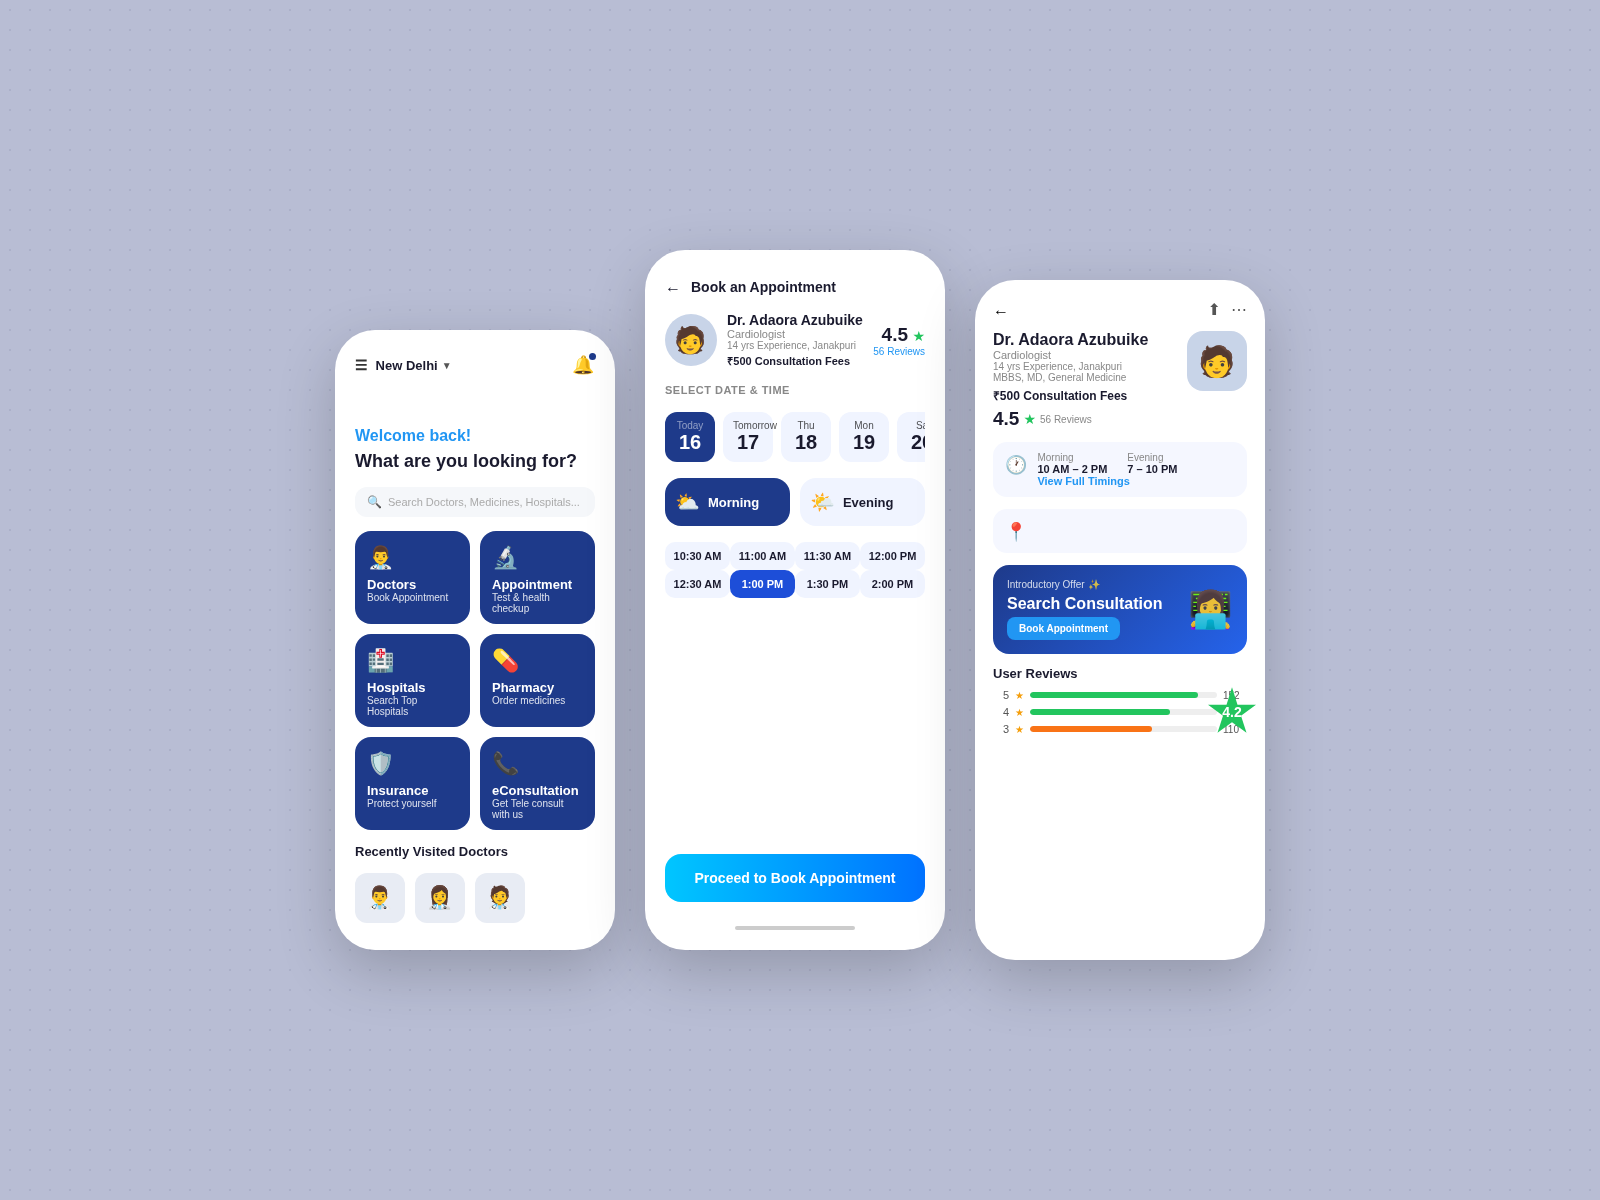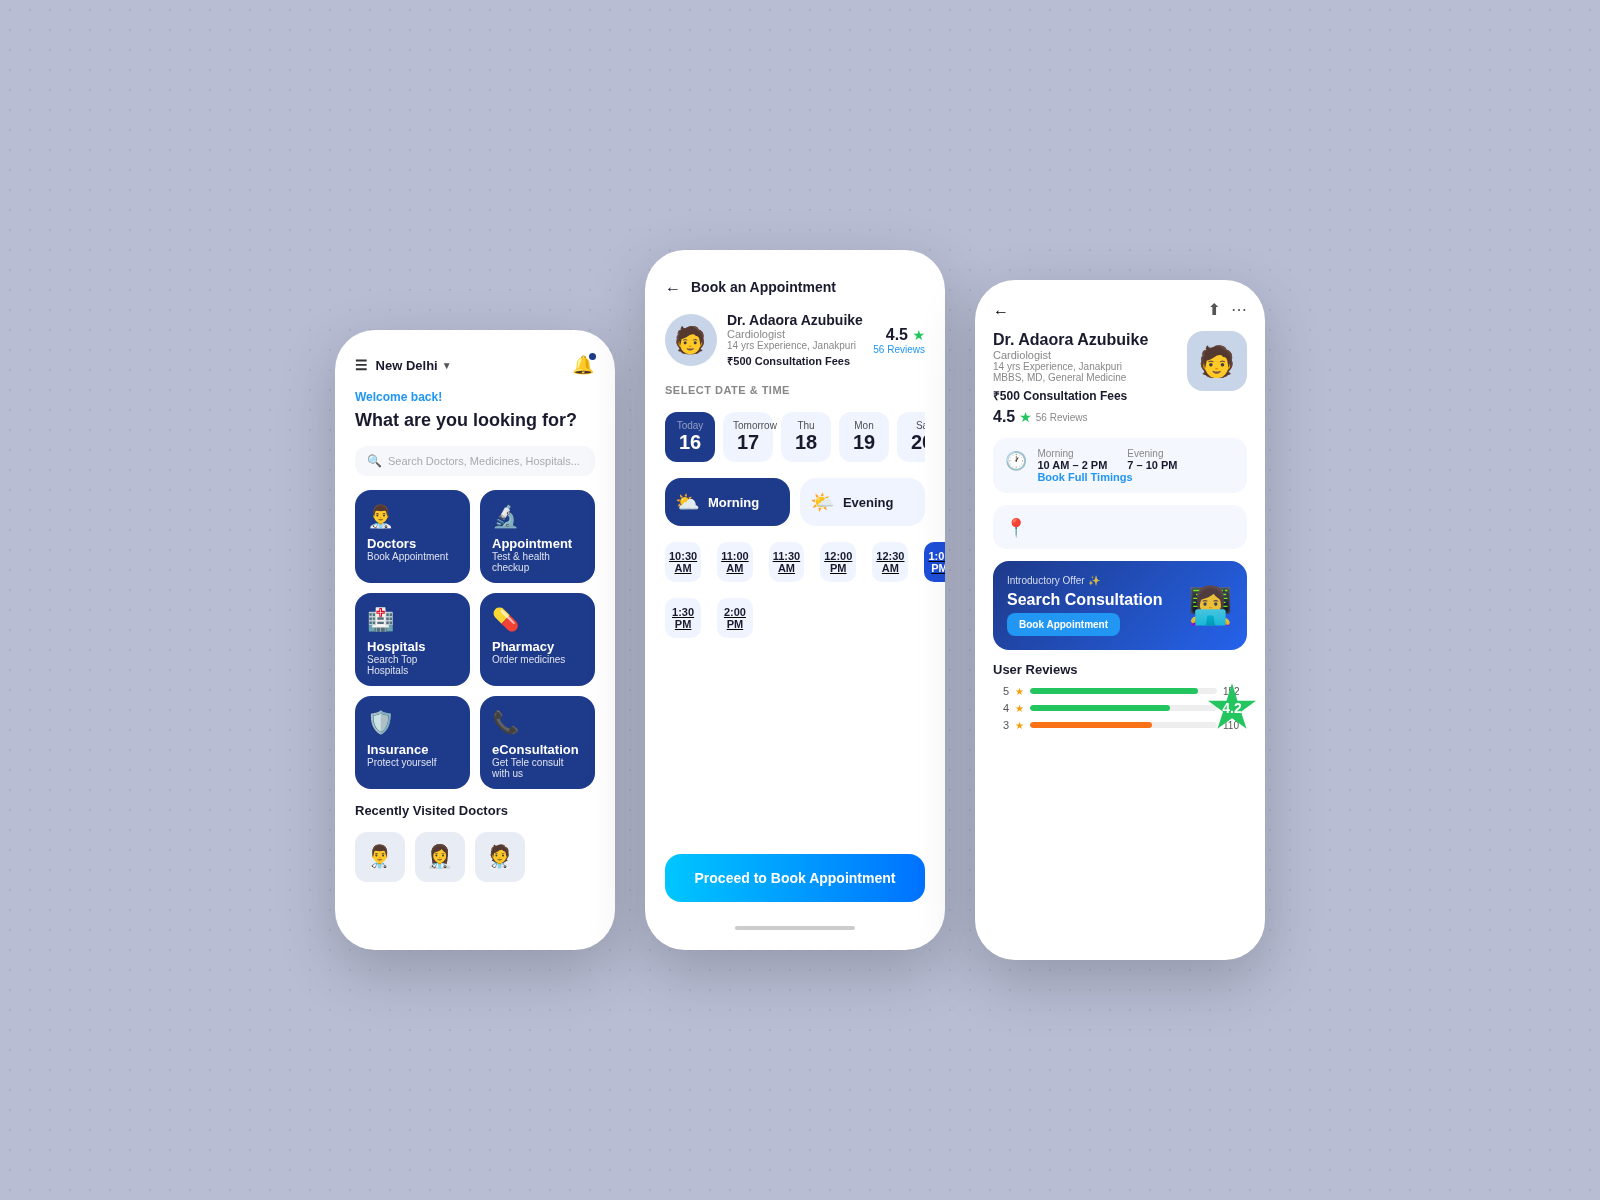--- a/index.html
+++ b/index.html
@@ -74,23 +74,24 @@
     .bell-icon { font-size: 18px; color: #333; position: relative; }
     .bell-badge {
       width: 7px; height: 7px;
       background: #1e3a8a;
       border-radius: 50%;
       position: absolute;
       top: -1px; right: -1px;
     }
 
     .welcome-text {
-      font-size: 12px;
+      font-size: 16px;
       color: #2196F3;
       font-weight: 600;
+      margin-top: 37px;
     }
 
     .main-heading {
       font-size: 18px;
       font-weight: 800;
       color: #1a1a2e;
       line-height: 1.2;
       margin-top: -8px;
     }
 
@@ -225,21 +226,21 @@
       font-weight: 600;
       color: #1a1a2e;
       margin-top: 2px;
     }
 
     .rating-box {
       text-align: right;
     }
 
     .rating-score {
-      font-size: 16px;
+      font-size: 19px;
       font-weight: 700;
       color: #1a1a2e;
     }
 
     .star-icon { color: #22c55e; font-size: 14px; }
 
     .reviews-count {
       font-size: 10px;
       color: #2196F3;
       display: block;
@@ -315,23 +316,22 @@
 
     .period-btn.inactive {
       background: #f0f4ff;
       color: #1a1a2e;
     }
 
     .period-icon { font-size: 20px; }
 
     .time-slots {
       display: grid;
-      grid-template-columns: repeat(6, 1fr);
-      gap: 16px;
-      text-decoration: underline;
+      grid-template-columns: repeat(4, 1fr);
+      gap: 0;
     }
 
     .time-slot {
       background: #f0f4ff;
       border-radius: 10px;
       padding: 8px 4px;
       text-align: center;
       font-size: 11px;
       font-weight: 600;
       color: #1a1a2e;
@@ -797,21 +797,21 @@
           <div class="timing-row">
             <div>
               <div class="timing-label">Morning</div>
               <div class="timing-value">10 AM – 2 PM</div>
             </div>
             <div>
               <div class="timing-label">Evening</div>
               <div class="timing-value">7 – 10 PM</div>
             </div>
           </div>
-          <div class="view-timings">Book Full Timings</div>
+          <div class="view-timings">View Full Timings</div>
         </div>
       </div>
 
       <div class="location-card">
         <span class="loc-icon">📍</span>
       </div>
 
       <div class="promo-banner">
         <div class="promo-content">
           <div class="promo-offer">

